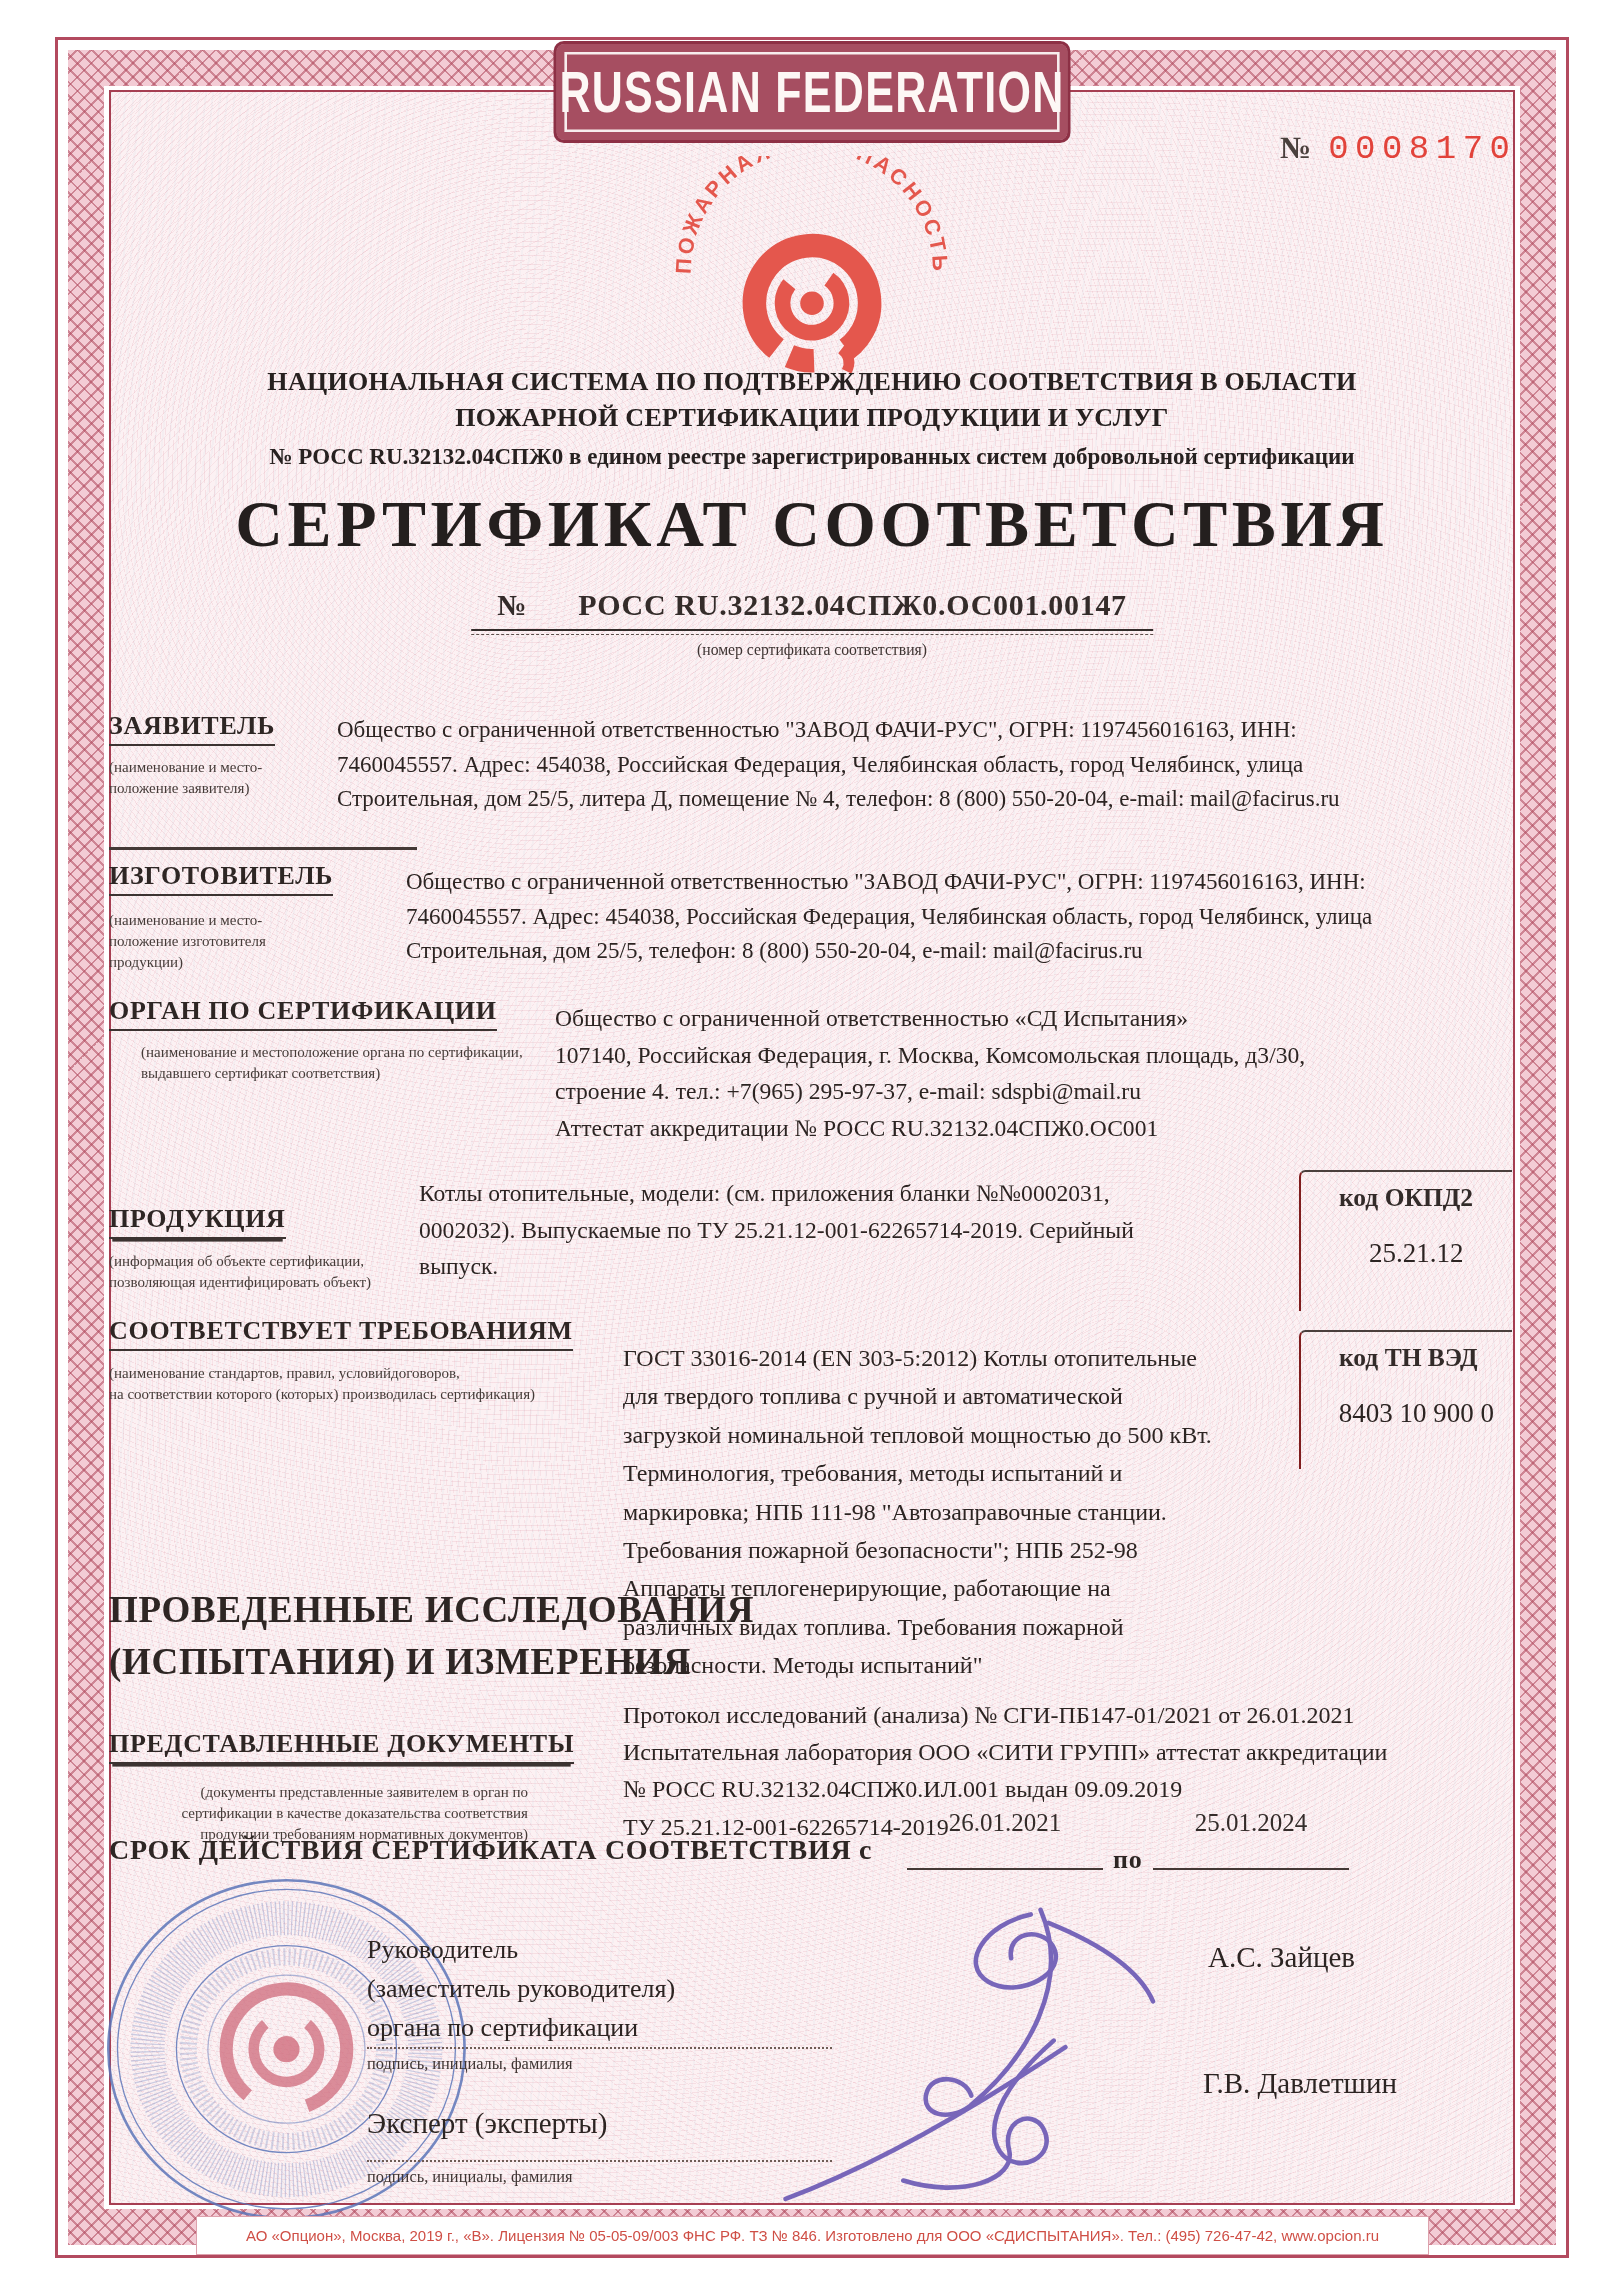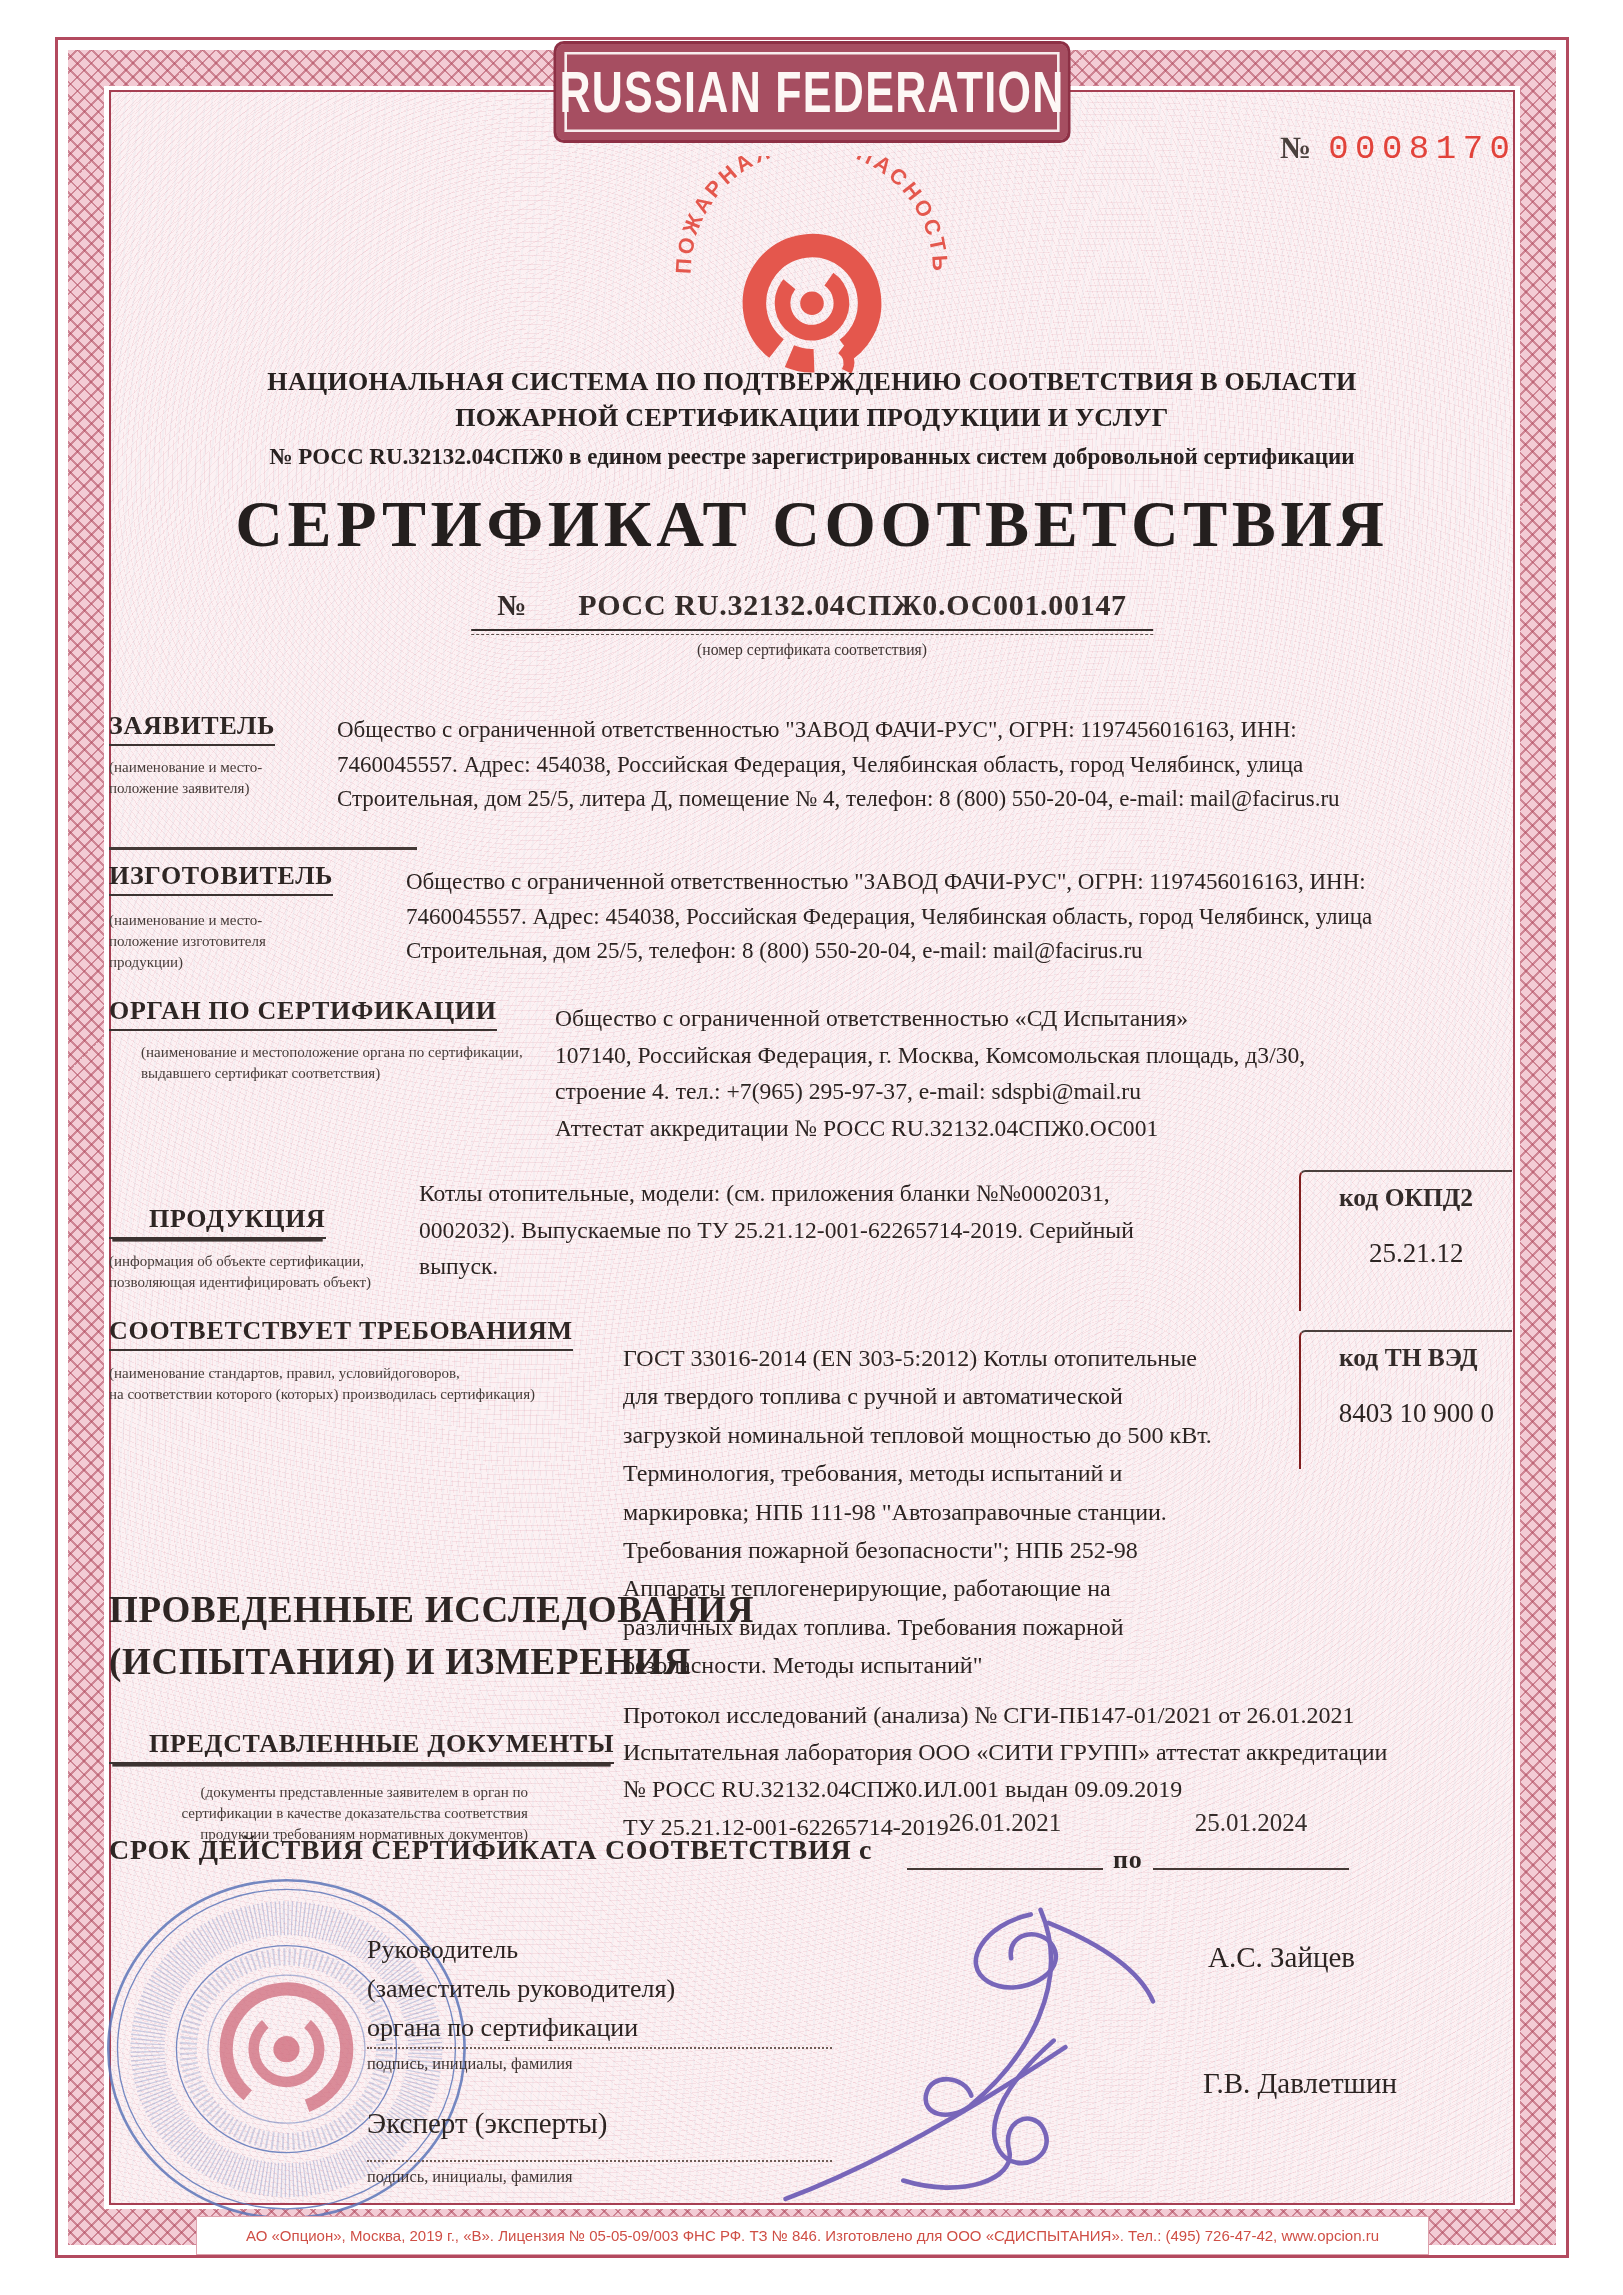--- a/index.html
+++ b/index.html
@@ -17,21 +17,21 @@
         background-image:
           repeating-radial-gradient(circle at 30% 18%, rgba(219,139,156,.18) 0 0.7px, rgba(219,139,156,0) 0.7px 4.6px),
           repeating-radial-gradient(circle at 72% 62%, rgba(219,139,156,.15) 0 0.7px, rgba(219,139,156,0) 0.7px 5.9px),
           repeating-linear-gradient(96deg, rgba(150,190,210,.07) 0 2px, transparent 2px 7.2px);}
   
   .abs{position:absolute;}
   .pre{white-space:pre-line;}
   .heading{font-weight:bold;font-size:26px;letter-spacing:0.7px;color:#2e2624;}
   .h-u{border-bottom:2.6px solid #3c3331;padding-bottom:3.3px;display:inline-block;}
   .h-u2{border-bottom:2.6px solid #3c3331;padding-bottom:3.3px;display:inline-block;
-        box-shadow:0 5.9px 0 -3.3px #3c3331;padding-left:40px;}
+        box-shadow:0 5.9px 0 -3.3px #3c3331;}
   .note{font-size:15px;line-height:1.4;color:#453b38;}
   .body-text{font-size:23px;line-height:1.5;color:#2c2422;}
   .rule{background:#443936;height:2.6px;}
   .microdash{border-top:2px dotted #6e5c55;}
   .caption-s{font-size:16.4px;color:#3e3432;}
   
   .plaque{position:absolute;top:41px;left:50%;transform:translateX(-50%);
           width:511px;height:96px;background:#a64e61;border:3.3px solid #8d3045;border-radius:10.5px;
           box-shadow:inset 0 0 0 7.9px #a64e61, inset 0 0 0 10.5px #f7edee;
           display:flex;align-items:center;justify-content:center;z-index:6;}

